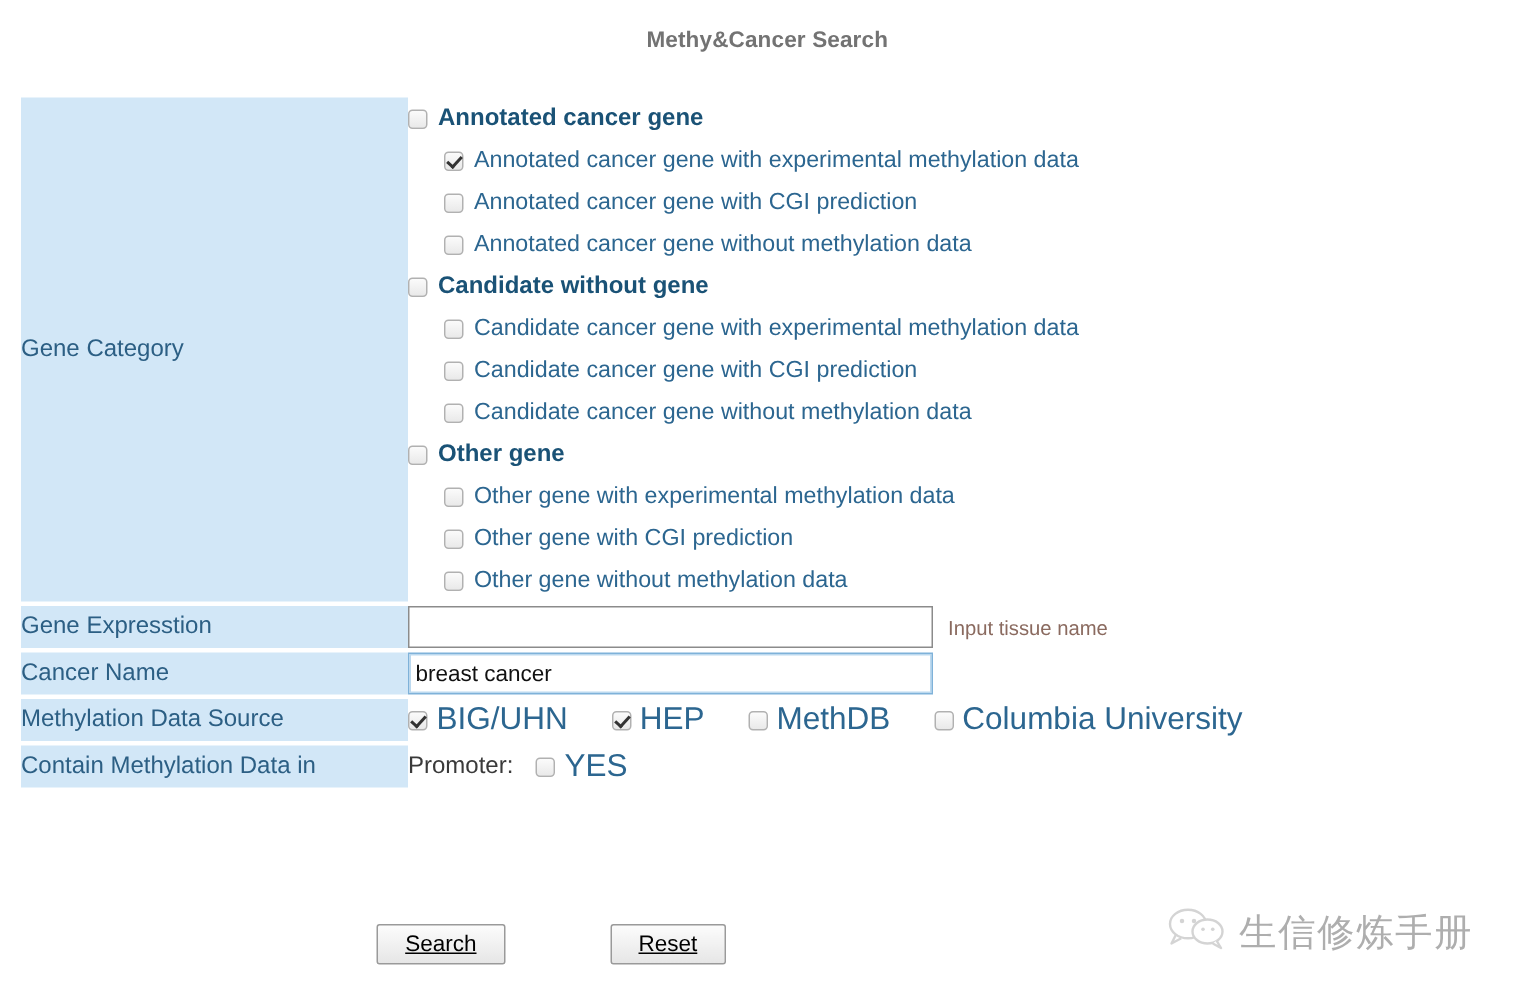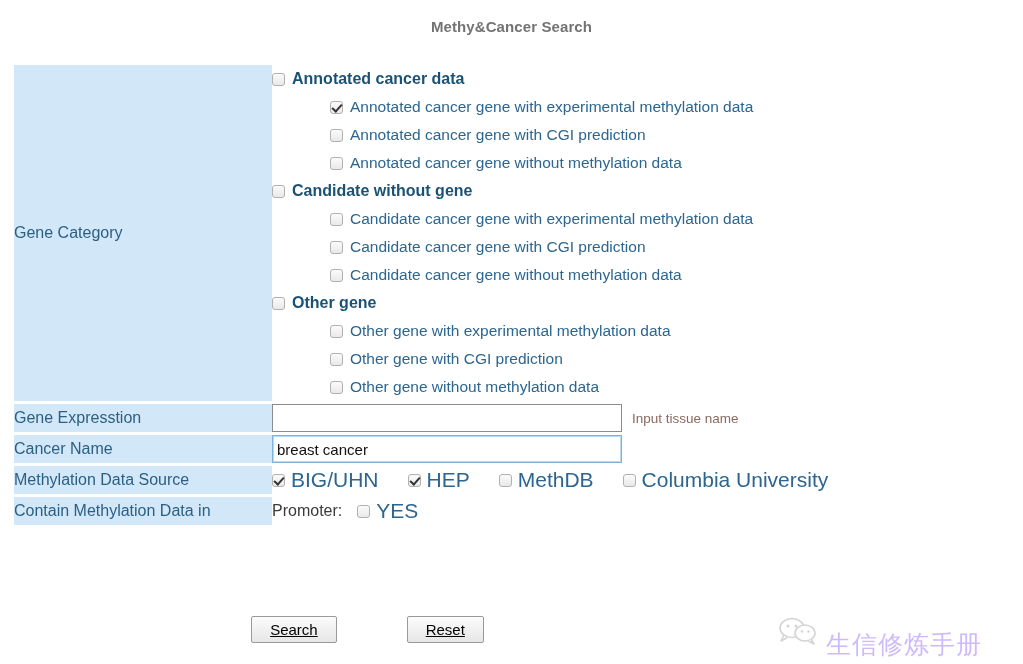--- a/index.html
+++ b/index.html
@@ -91,21 +91,21 @@
     align-items: center;
     gap: 7px;
     height: 28px;
   }
   .cat-row.parent .cat-label {
     font-size: 16px;
     font-weight: bold;
     color: #1a5276;
   }
   .cat-row.child {
-    padding-left: 58px;
+    padding-left: 24px;
     height: 28px;
   }
   .cat-row.child .cat-label {
     font-size: 15.5px;
     color: #2c6690;
   }
 
   
   .text-input {
     width: 350px;
@@ -181,43 +181,42 @@
     position: absolute;
     left: 778px;
     top: 604px;
     display: flex;
     align-items: center;
     gap: 8px;
     opacity: 0.42;
   }
   .watermark .wm-text {
     font-size: 25px;
-    color: #8b5cf6;
+    color: #404040;
     font-family: "DejaVu Sans", sans-serif;
     letter-spacing: 1px;
-    margin-top: 24px;
   }
   .wechat-icon { flex: 0 0 auto; }
 </style>
 </head>
 <body>
 
 <div class="page-title">Methy&amp;Cancer Search</div>
 
 <table class="form-table">
   <tbody>
 
     <tr>
       <td class="label-cell tall">Gene Category</td>
       <td class="field-cell">
 
         <div class="cat-group">
           <div class="cat-row parent">
             <span class="cb"></span>
-            <span class="cat-label">Annotated cancer data</span>
+            <span class="cat-label">Annotated cancer gene</span>
           </div>
           <div class="cat-row child">
             <span class="cb checked"></span>
             <span class="cat-label">Annotated cancer gene with experimental methylation data</span>
           </div>
           <div class="cat-row child">
             <span class="cb"></span>
             <span class="cat-label">Annotated cancer gene with CGI prediction</span>
           </div>
           <div class="cat-row child">

